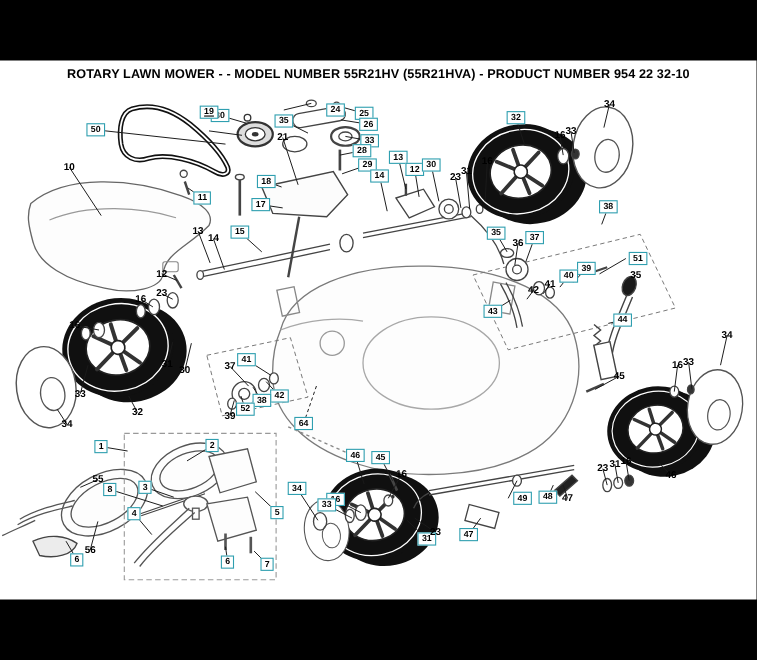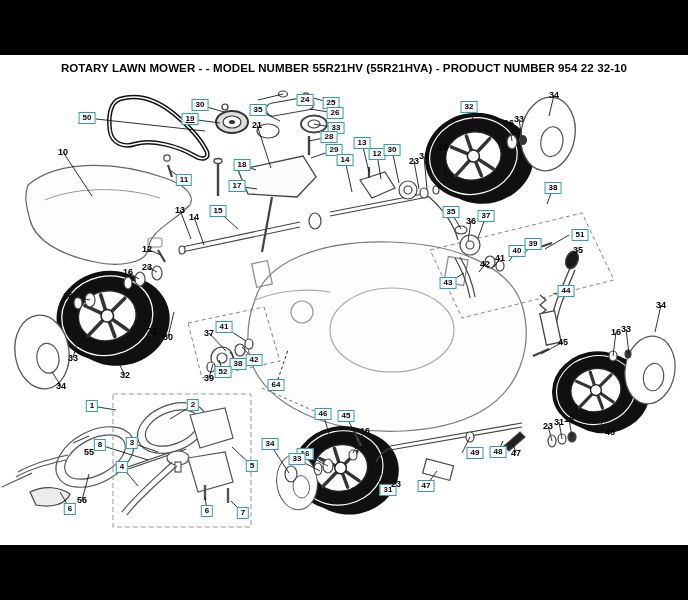--- a/index.html
+++ b/index.html
@@ -293,21 +293,21 @@
         <line x1="548" y1="426" x2="552" y2="441" class="leader"></line>
         <line x1="559" y1="422" x2="562" y2="439" class="leader"></line>
         <line x1="569" y1="419" x2="572" y2="437" class="leader"></line>
         <line x1="516" y1="453" x2="512" y2="441" class="leader"></line>
       </g>
   </svg>
 
   <div id="callout-layer">
       <span class="callout boxed" style="left: 87px; top: 118px;">50</span>
       <span class="callout boxed" style="left: 200px; top: 105px;">30</span>
-      <span class="callout boxed" style="left: 190px; top: 119px; text-decoration: underline;">19</span>
+      <span class="callout boxed" style="left: 190px; top: 102px; text-decoration: underline;">19</span>
       <span class="callout boxed" style="left: 262px; top: 100px; margin-left: 43px;">24</span>
       <span class="callout boxed" style="left: 258px; top: 110px;">35</span>
       <span class="callout boxed" style="left: 331px; top: 103px;">25</span>
       <span class="callout boxed" style="left: 335px; top: 113px;">26</span>
       <span class="callout boxed" style="left: 336px; top: 128px;">33</span>
       <span class="callout boxed" style="left: 329px; top: 137px;">28</span>
       <span class="callout boxed" style="left: 334px; top: 150px;">29</span>
       <span class="callout boxed" style="left: 362px; top: 143px;">13</span>
       <span class="callout boxed" style="left: 345px; top: 160px;">14</span>
       <span class="callout boxed" style="left: 377px; top: 154px;">12</span>
@@ -370,21 +370,21 @@
       <span class="callout" style="left: 471px; top: 221px;">36</span>
       <span class="callout" style="left: 500px; top: 258px;">41</span>
       <span class="callout" style="left: 485px; top: 264px;">42</span>
       <span class="callout" style="left: 578px; top: 250px;">35</span>
       <span class="callout" style="left: 661px; top: 305px;">34</span>
       <span class="callout" style="left: 626px; top: 329px;">33</span>
       <span class="callout" style="left: 616px; top: 332px;">16</span>
       <span class="callout" style="left: 563px; top: 342px;">45</span>
       <span class="callout" style="left: 209px; top: 333px;">37</span>
       <span class="callout" style="left: 209px; top: 378px;">39</span>
-      <span class="callout" style="left: 89px; top: 436px; margin-top: 16px;">55</span>
+      <span class="callout" style="left: 89px; top: 436px;">55</span>
       <span class="callout" style="left: 82px; top: 500px;">56</span>
       <span class="callout" style="left: 365px; top: 431px;">16</span>
       <span class="callout" style="left: 396px; top: 484px;">23</span>
       <span class="callout" style="left: 610px; top: 432px;">46</span>
       <span class="callout" style="left: 548px; top: 426px;">23</span>
       <span class="callout" style="left: 559px; top: 422px;">31</span>
       <span class="callout" style="left: 569px; top: 419px;">16</span>
       <span class="callout" style="left: 516px; top: 453px;">47</span>
     </div>
 </div>

